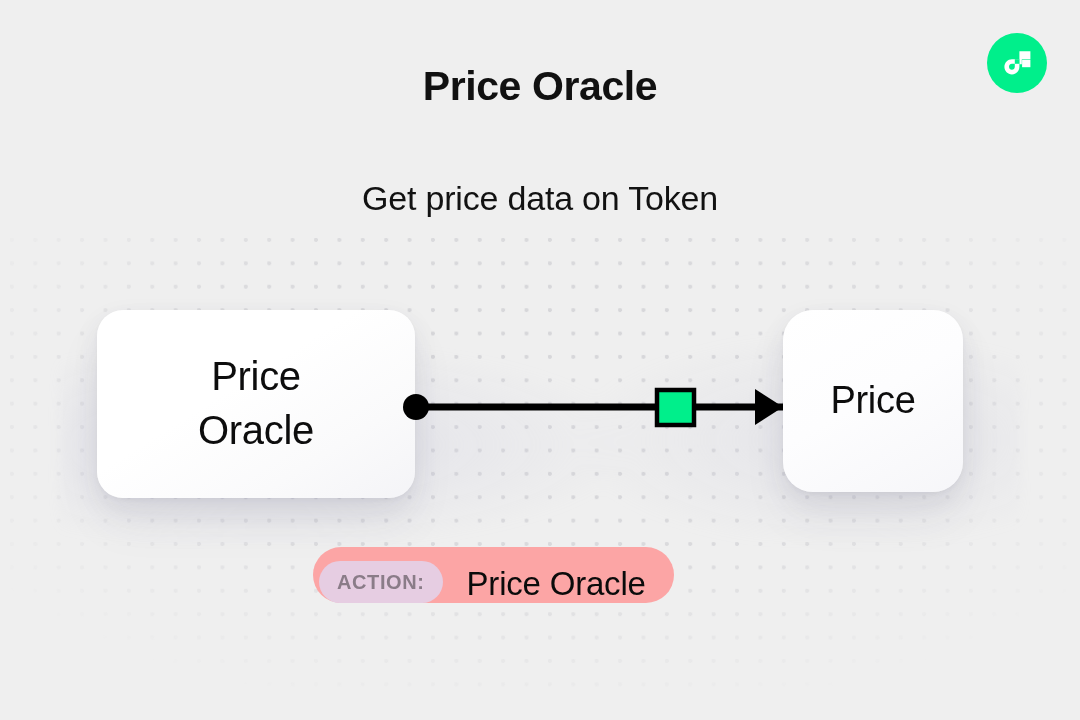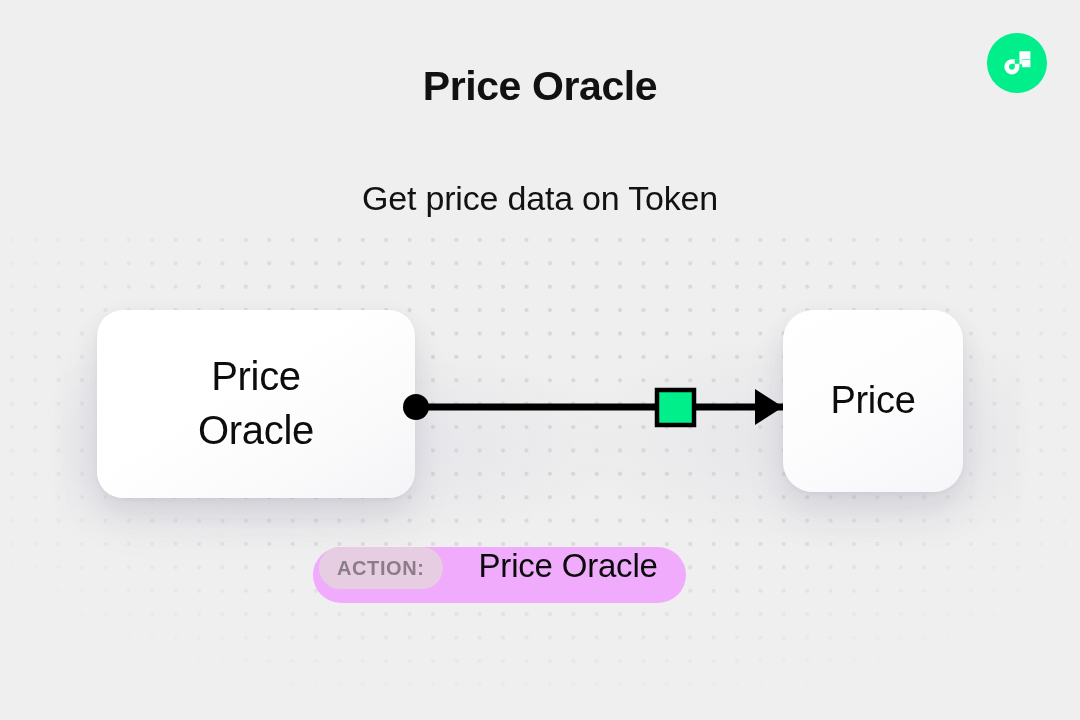--- a/index.html
+++ b/index.html
@@ -153,24 +153,24 @@
   }
 
   
   .action-badge {
     position: absolute;
     left: 313px;
     top: 547px;
     height: 56px;
     padding: 0 28px 0 6px;
     border-radius: 28px;
-    background: #f0abfc;
-    display: flex;
-    align-items: flex-start;
-    gap: 36px;
+    background: #fca5a5;
+    display: flex;
+    align-items: flex-end;
+    gap: 24px;
   }
 
   .action-chip {
     height: 42px;
     padding: 0 18px;
     border-radius: 21px;
     background: #E6CDE2;
     display: flex;
     align-items: center;
     justify-content: center;

